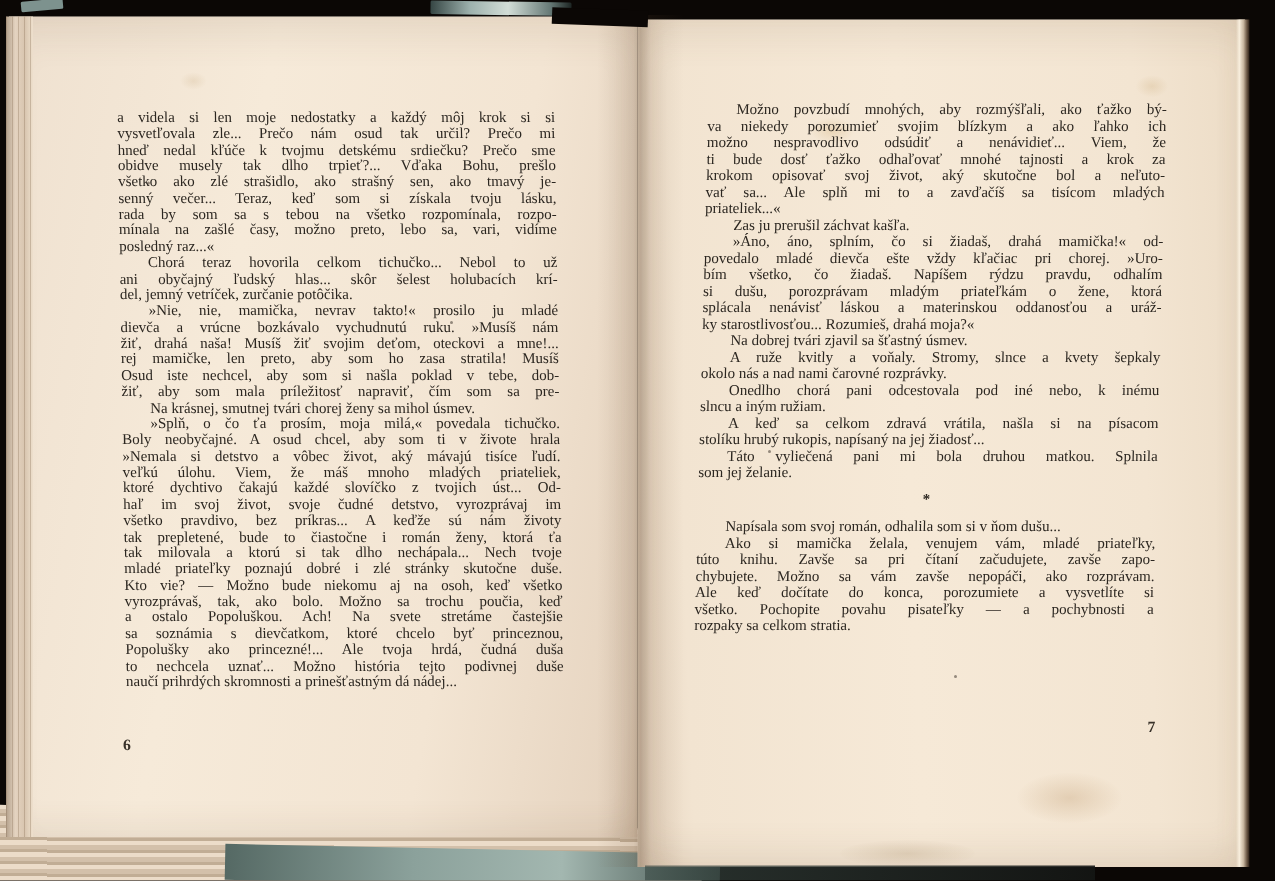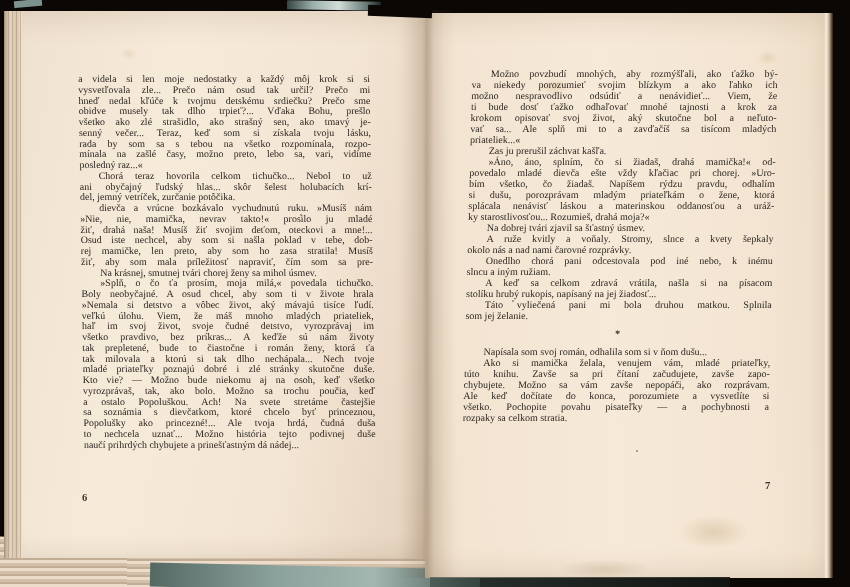--- a/index.html
+++ b/index.html
@@ -134,47 +134,48 @@
         <div class="line">rada by som sa s tebou na všetko rozpomínala, rozpo-</div>
         <div class="line">mínala na zašlé časy, možno preto, lebo sa, vari, vidíme</div>
         <div class="line last">posledný raz...«</div>
       </div>
       <div class="para indent">
         <div class="line">Chorá teraz hovorila celkom tichučko... Nebol to už</div>
         <div class="line">ani obyčajný ľudský hlas... skôr šelest holubacích krí-</div>
         <div class="line last">del, jemný vetríček, zurčanie potôčika.</div>
       </div>
       <div class="para indent">
+        <div class="line">»Nie, nie, mamička, nevrav takto!« prosilo ju mladé</div>
         <div class="line">dievča a vrúcne bozkávalo vychudnutú ruku. »Musíš nám</div>
-        <div class="line">»Nie, nie, mamička, nevrav takto!« prosilo ju mladé</div>
         <div class="line">žiť, drahá naša! Musíš žiť svojim deťom, oteckovi a mne!...</div>
+        <div class="line">rej mamičke, len preto, aby som ho zasa stratila! Musíš</div>
         <div class="line">Osud iste nechcel, aby som si našla poklad v tebe, dob-</div>
-        <div class="line">rej mamičke, len preto, aby som ho zasa stratila! Musíš</div>
         <div class="line">žiť, aby som mala príležitosť napraviť, čím som sa pre-</div>
       </div>
       <div class="para indent">
         <div class="line last">Na krásnej, smutnej tvári chorej ženy sa mihol úsmev.</div>
       </div>
       <div class="para indent">
         <div class="line">»Splň, o čo ťa prosím, moja milá,« povedala tichučko.</div>
         <div class="line">Boly neobyčajné. A osud chcel, aby som ti v živote hrala</div>
         <div class="line">»Nemala si detstvo a vôbec život, aký mávajú tisíce ľudí.</div>
         <div class="line">veľkú úlohu. Viem, že máš mnoho mladých priateliek,</div>
+        <div class="line">ktoré dychtivo čakajú každé slovíčko z tvojich úst... Od-</div>
         <div class="line">haľ im svoj život, svoje čudné detstvo, vyrozprávaj im</div>
         <div class="line">všetko pravdivo, bez príkras... A keďže sú nám životy</div>
         <div class="line">tak prepletené, bude to čiastočne i román ženy, ktorá ťa</div>
         <div class="line">tak milovala a ktorú si tak dlho nechápala... Nech tvoje</div>
         <div class="line">mladé priateľky poznajú dobré i zlé stránky skutočne duše.</div>
         <div class="line">Kto vie? — Možno bude niekomu aj na osoh, keď všetko</div>
         <div class="line">vyrozprávaš, tak, ako bolo. Možno sa trochu poučia, keď</div>
         <div class="line">a ostalo Popoluškou. Ach! Na svete stretáme častejšie</div>
         <div class="line">sa soznámia s dievčatkom, ktoré chcelo byť princeznou,</div>
         <div class="line">Popolušky ako princezné!... Ale tvoja hrdá, čudná duša</div>
         <div class="line">to nechcela uznať... Možno história tejto podivnej duše</div>
-        <div class="line last">naučí prihrdých chybujete a prinešťastným dá nádej...</div>
+        <div class="line last">naučí prihrdých skromnosti a prinešťastným dá nádej...</div>
       </div>
     </div>
   <div class="text-block text-right">
       <div class="para indent">
         <div class="line">Možno povzbudí mnohých, aby rozmýšľali, ako ťažko bý-</div>
         <div class="line">va niekedy porozumieť svojim blízkym a ako ľahko ich</div>
         <div class="line">možno nespravodlivo odsúdiť a nenávidieť... Viem, že</div>
         <div class="line">ti bude dosť ťažko odhaľovať mnohé tajnosti a krok za</div>
         <div class="line">krokom opisovať svoj život, aký skutočne bol a neľuto-</div>
         <div class="line">vať sa... Ale splň mi to a zavďačíš sa tisícom mladých</div>

